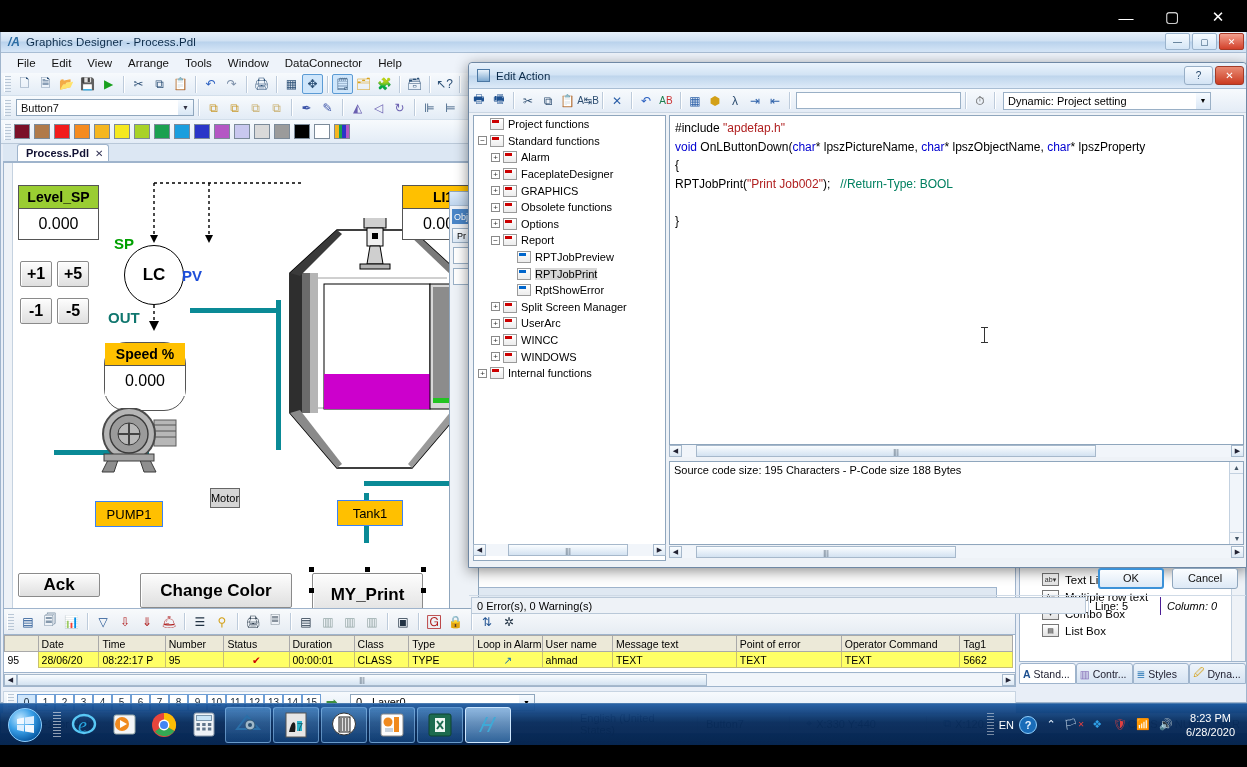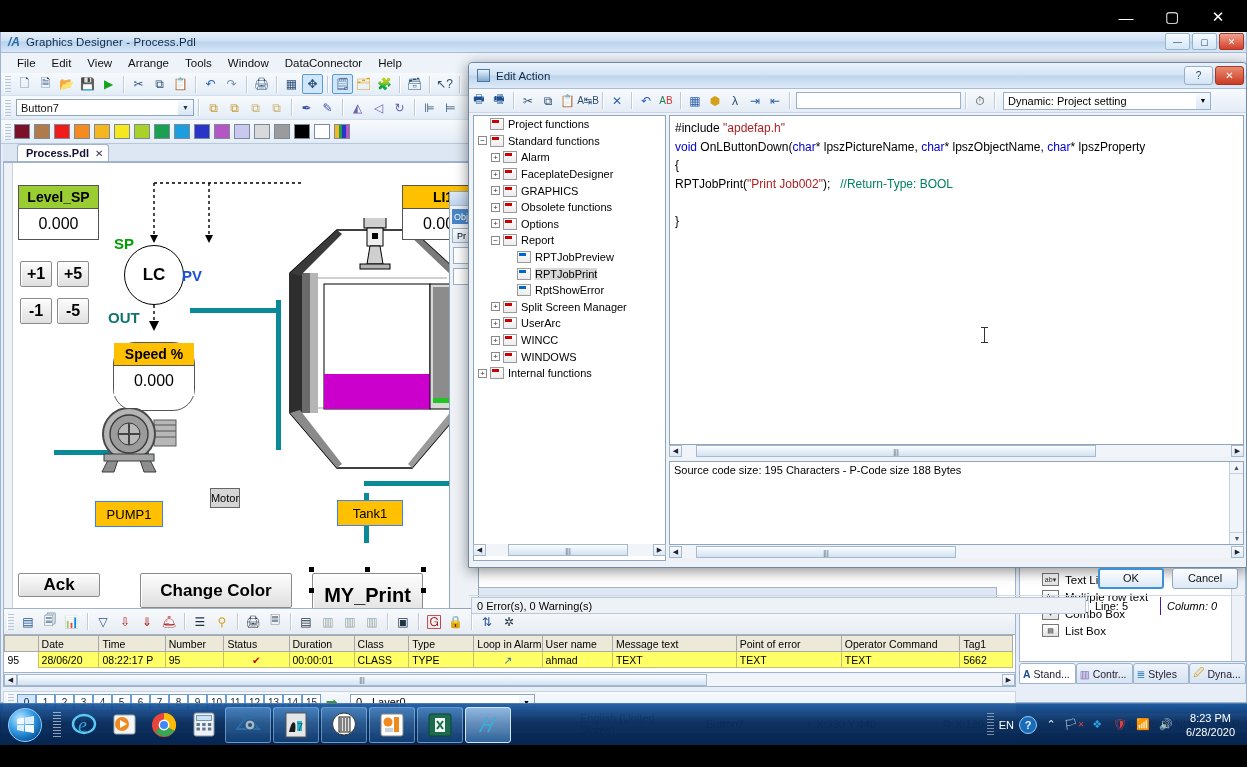--- a/index.html
+++ b/index.html
@@ -444,21 +444,21 @@
       <div class="abs" style="left:120px; top:82px; width:60px; height:60px; border:1.6px solid #000; border-radius:50%;
                   background:#fff; display:flex; align-items:center; justify-content:center;
                   font-size:17px; font-weight:bold; color:#000;">
         <span>LC</span>
       </div>
 
       <div class="abs greentxt" style="left:110px; top:72px; font-size:15px;">SP</div>
       <div class="abs bluetxt" style="left:178px; top:72px; font-size:15px;">PV</div>
       <div class="abs redtxt" style="left:104px; top:146px; font-size:15px;">OUT</div>
 
-      <div class="fieldbox" style="left:109px; top:179px; width:82px; height:69px;border-radius:22px;">
+      <div class="fieldbox" style="left:100px; top:179px; width:82px; height:69px;border-radius:22px;">
         <div class="hd" style="background:#ffc000;">Speed %</div>
         <div class="vl">0.000</div>
       </div>
 
       <div class="fieldbox" style="left:398px; top:22px; width:82px; height:55px; z-index:1;">
         <div class="hd" style="background:#ffc000;">LI1</div>
         <div class="vl">0.000</div>
       </div>
 
       <div class="pipe" style="left:272px; top:137px; width:5px; height:150px;"></div>
@@ -510,21 +510,21 @@
 
       <div class="lbltag" style="left:91px; top:338px; width:68px; height:26px;">PUMP1</div>
       <div class="lbltag" style="left:333px; top:337px; width:66px; height:26px;">Tank1</div>
       <div class="abs" style="left:206px; top:325px; width:30px; height:20px; background:#d5d5d5; border:1px solid #666;
                   font-size:11px; display:flex; align-items:center; justify-content:center; overflow:hidden;">
         <span>Motor</span>
       </div>
 
       <div class="btn3d" style="left:14px; top:410px; width:82px; height:24px; font-size:17px;">Ack</div>
       <div class="btn3d" style="left:136px; top:410px; width:152px; height:35px; font-size:17px;">Change Color</div>
-      <div class="btn3d" style="left:308px; top:410px; width:111px; height:44px; font-size:20px;">MY_Print</div>
+      <div class="btn3d" style="left:308px; top:410px; width:111px; height:44px; font-size:17px;">MY_Print</div>
 
       <div class="selhandle" style="left:305px;top:404px;"></div>
       <div class="selhandle" style="left:361px;top:404px;"></div>
       <div class="selhandle" style="left:417px;top:404px;"></div>
       <div class="selhandle" style="left:305px;top:425px;"></div>
       <div class="selhandle" style="left:417px;top:425px;"></div>
 
     </div>
   </div>
 

